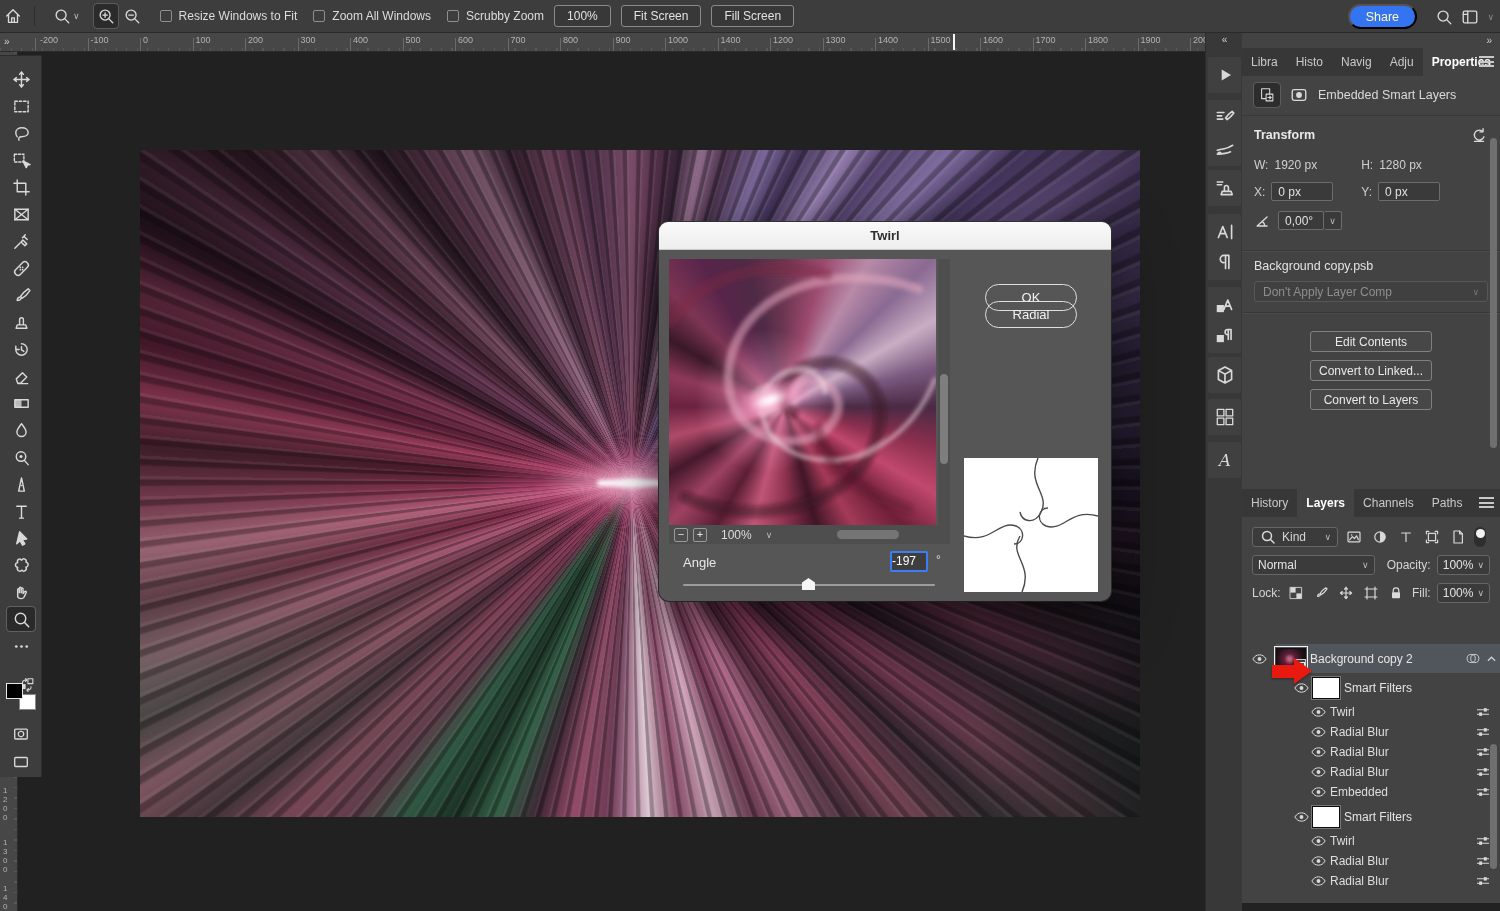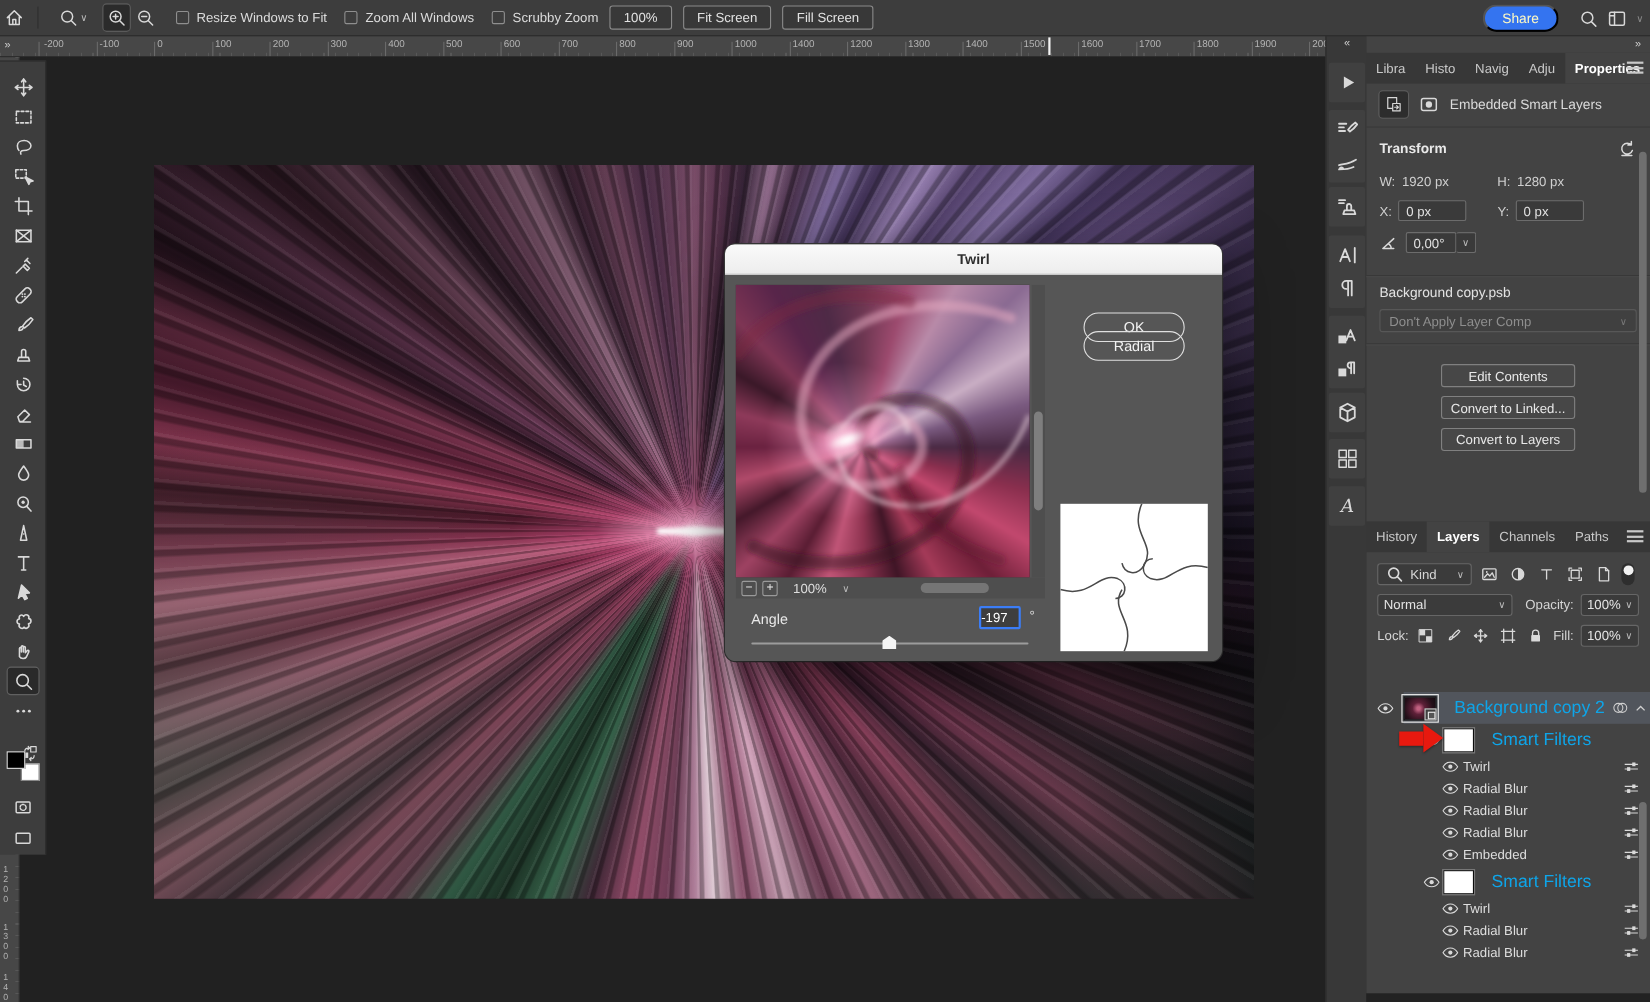--- a/index.html
+++ b/index.html
@@ -73,37 +73,37 @@
   .props-label { font-size:12.5px; color:#dadada; }
   .sect { padding:10px 12px; font-size:12px; color:#cfcfcf; }
   .row { display:flex; align-items:center; margin-bottom:10px; }
   .field { background:#3a3a3a; border:1px solid #6c6c6c; border-radius:2px; height:19px; padding:0 6px; display:flex; align-items:center; font-size:12px; color:#e0e0e0; }
   .ddl { background:#404040; border:1px solid #575757; border-radius:3px; height:21px; padding:0 8px; display:flex; align-items:center; font-size:12px; color:#8e8e8e; justify-content:space-between; }
   .pbtn { display:block; margin:8px auto; width:122px; height:21px; background:#474747; border:1px solid #808080; border-radius:3px; color:#e8e8e8; font-size:12px; display:flex; align-items:center; justify-content:center; }
   .divider { height:1px; background:#383838; box-shadow:0 1px 0 #4c4c4c; }
   .scrollthumb { position:absolute; width:7px; border-radius:4px; background:#6f6f6f; }
 
   
-  #layers { position:absolute; left:0; top:441px; width:258px; }
+  #layers { position:absolute; left:0; top:456px; width:258px; }
   .lp-row { display:flex; align-items:center; padding:0 10px; height:28px; font-size:12px; color:#d5d5d5; gap:6px; }
   .kind-sel { display:flex; align-items:center; gap:5px; background:#3b3b3b; border:1px solid #666; border-radius:3px; height:20px; padding:0 6px; width:86px; font-size:12px; }
   .mini-ic { width:20px; height:20px; display:flex; align-items:center; justify-content:center; }
   .mini-ic svg { width:16px; height:16px; }
   .toggle-pill { width:12px; height:20px; border-radius:6px; background:#2e2e2e; position:relative; }
   .toggle-pill:after { content:""; position:absolute; left:1.5px; top:1.5px; width:9px; height:9px; border-radius:50%; background:#f2f2f2; }
   .valbox { background:#3b3b3b; border:1px solid #666; border-radius:3px; height:20px; padding:0 5px; display:flex; align-items:center; gap:4px; font-size:12px; color:#e3e3e3; }
   .caret { font-size:9px; color:#bbb; }
   #layer-list { position:absolute; left:0; top:155px; width:258px; height:278px; overflow:hidden; }
   .lrow-head { position:relative; height:29px; display:flex; align-items:center; }
   .lrow-head .hl { position:absolute; left:34px; right:0; top:0; bottom:0; }
   .lthumb { width:30px; height:22px; background:radial-gradient(circle at 45% 50%, #c06080 0 8%, #5e2038 30%, #241019 70%, #120a10 100%); border:1px solid #111; position:relative; z-index:1; }
   .lthumb.selb { outline:1.5px solid #f0f0f0; outline-offset:1.5px; }
   .so-badge { position:absolute; right:-1px; bottom:-1px; width:11px; height:11px; background:#3f3f3f; border:1px solid #ccc; }
   .so-badge:after{ content:""; position:absolute; left:2px; top:2px; width:5px; height:5px; border:1px solid #eee; background:#555; }
-  .lname { font-size:16px; color:#0ea5e9; margin-left:16px; z-index:1; }
+  .lname { font-size:12px; color:#e5e5e5; margin-left:4px; z-index:1; }
   .mthumb { width:28px; height:22px; background:#fff; border:1px solid #0c0c0c; outline:1px solid #777; }
   .f-row { position:relative; height:20px; display:flex; align-items:center; font-size:12px; color:#dedede; }
   .eye { display:flex; align-items:center; justify-content:center; }
 
   
   #dialog { position:absolute; left:659px; top:222px; width:452px; height:379px; background:#565656; border-radius:10px; box-shadow:0 20px 55px rgba(0,0,0,.6), 0 0 0 1px #3a3a3a; }
   #dlg-title { height:28px; background:linear-gradient(#fafafa,#ededed); border-radius:9px 9px 0 0; display:flex; align-items:center; justify-content:center; color:#2e2e2e; font-size:13px; font-weight:bold; border-bottom:1px solid #c9c9c9; }
   #dlg-preview { position:absolute; left:10px; top:37px; width:267px; height:266px; overflow:hidden; background:#31111d; }
   #dlg-preview .pconic { position:absolute; left:-5%; top:-5%; width:110%; height:110%; filter:blur(1px); }
   #dlg-preview svg { position:absolute; left:0; top:0; }

